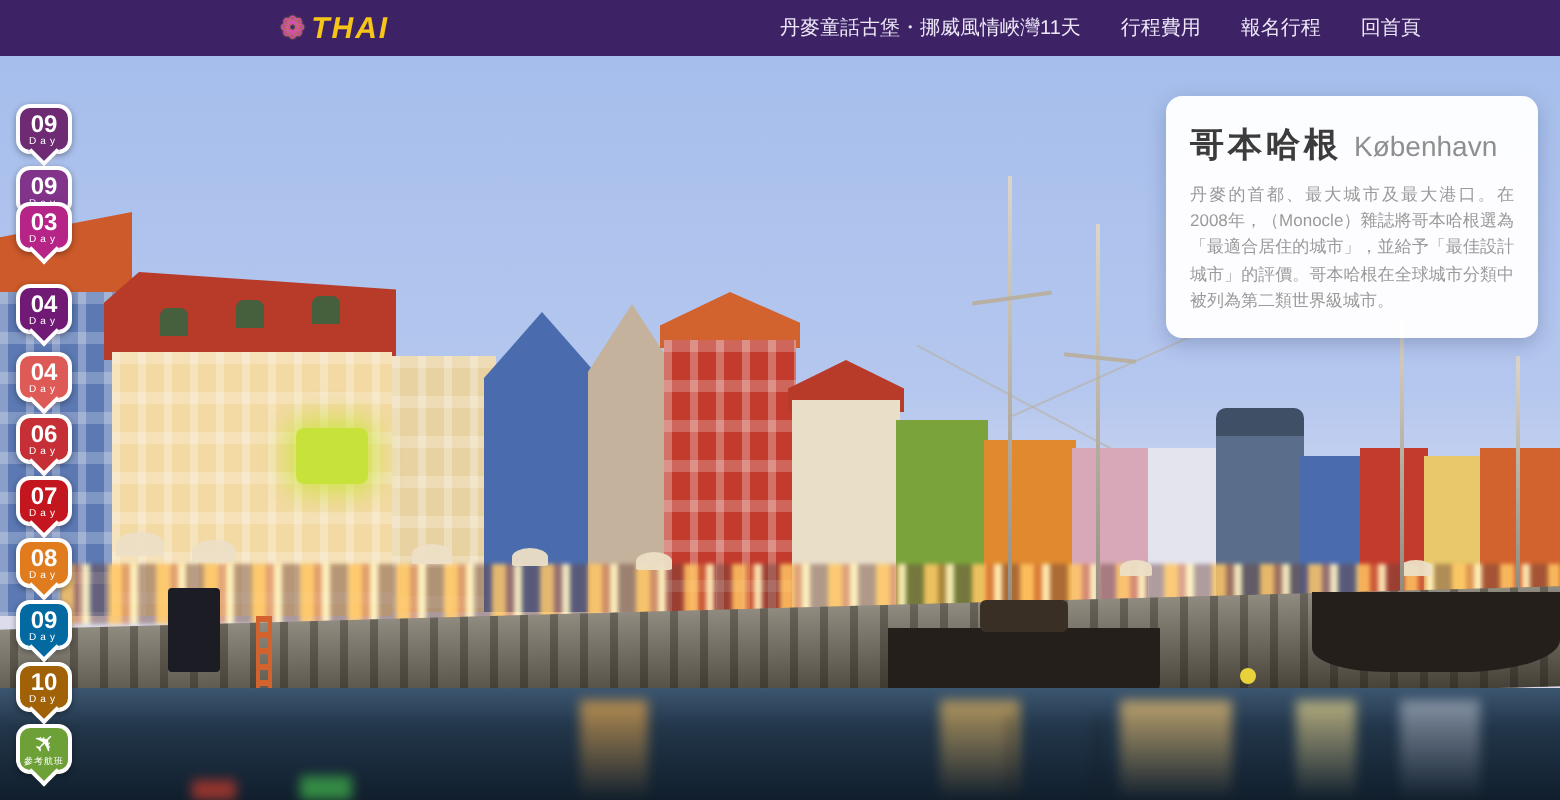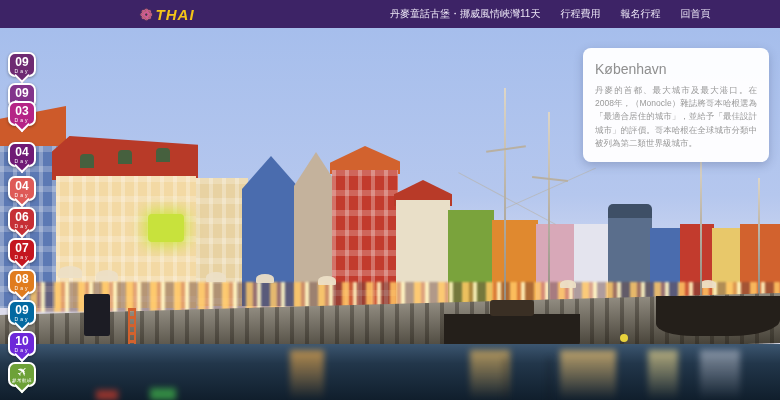--- a/index.html
+++ b/index.html
@@ -167,27 +167,28 @@
   <div class="pin-day">Day</div>
 </div>
 <div class="pin" style="top: 269px; background-color: rgb(224, 124, 30);">
   <div class="pin-num">08</div>
   <div class="pin-day">Day</div>
 </div>
 <div class="pin" style="top: 300px; background-color: #0369a1;">
   <div class="pin-num">09</div>
   <div class="pin-day">Day</div>
 </div>
-<div class="pin" style="top: 331px; background-color: #6d28d9; text-align: center;">
+<div class="pin" style="top: 331px; background-color: #a16207; text-align: center;">
   <div class="pin-num">10</div>
   <div class="pin-day">Day</div>
 </div>
 <div class="pin" style="top: 362px; background-color: rgb(109, 161, 56);">
   <div class="pin-plane">✈</div>
   <div class="pin-flight-label">參考航班</div>
 </div>
 
 <div class="card">
   <div class="card-title-row">
+    <span class="card-title">哥本哈根</span>
     <span class="card-subtitle">København</span>
   </div>
   <div class="card-desc">丹麥的首都、最大城市及最大港口。在2008年，（Monocle）雜誌將哥本哈根選為「最適合居住的城市」，並給予「最佳設計城市」的評價。哥本哈根在全球城市分類中被列為第二類世界級城市。</div>
 </div>
 
 </body></html>

